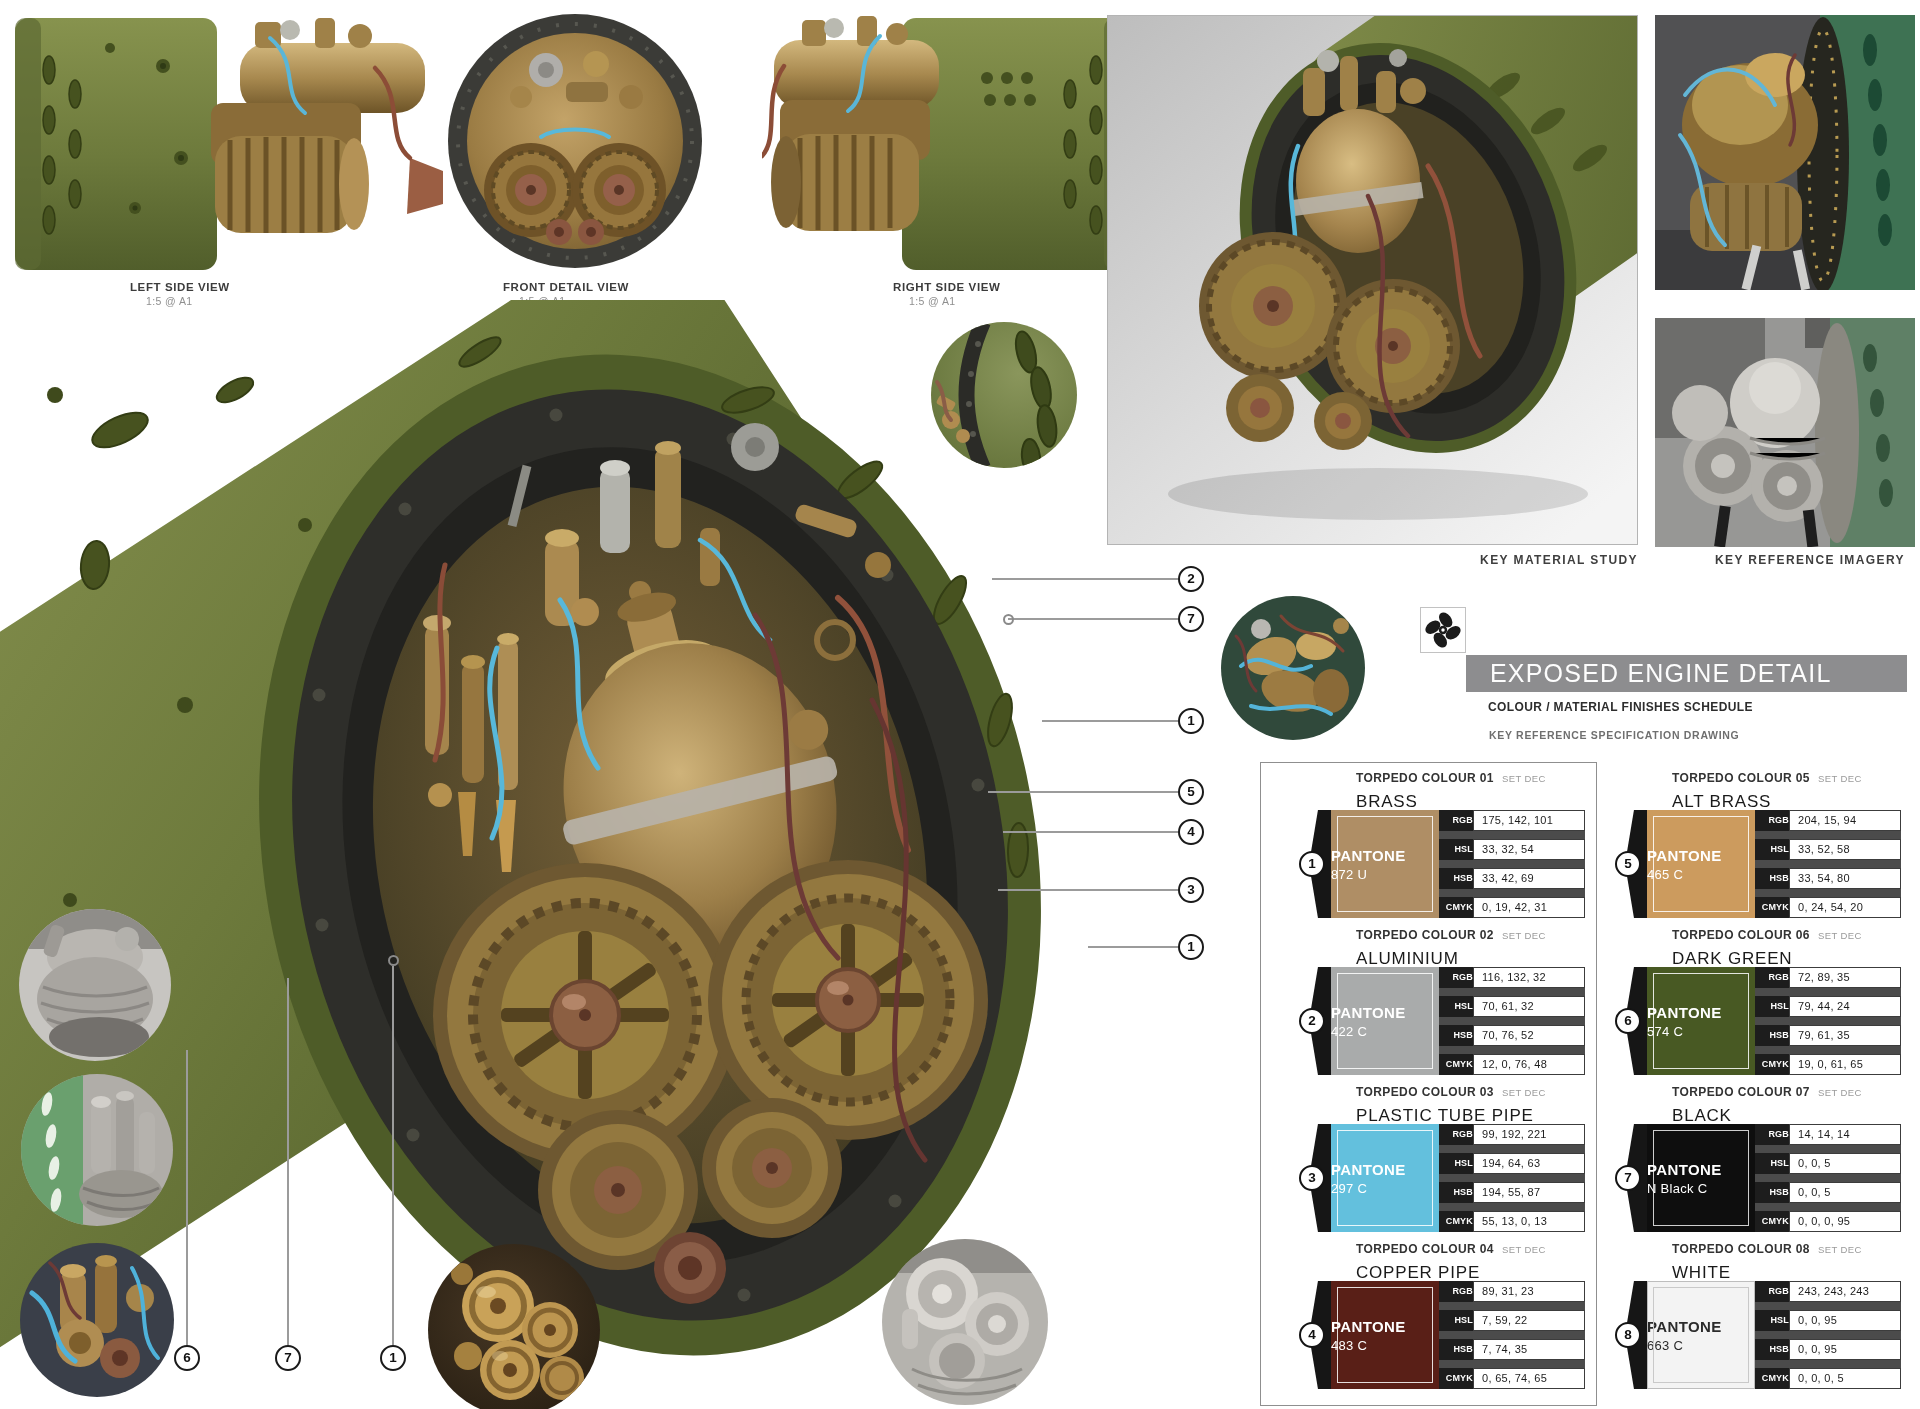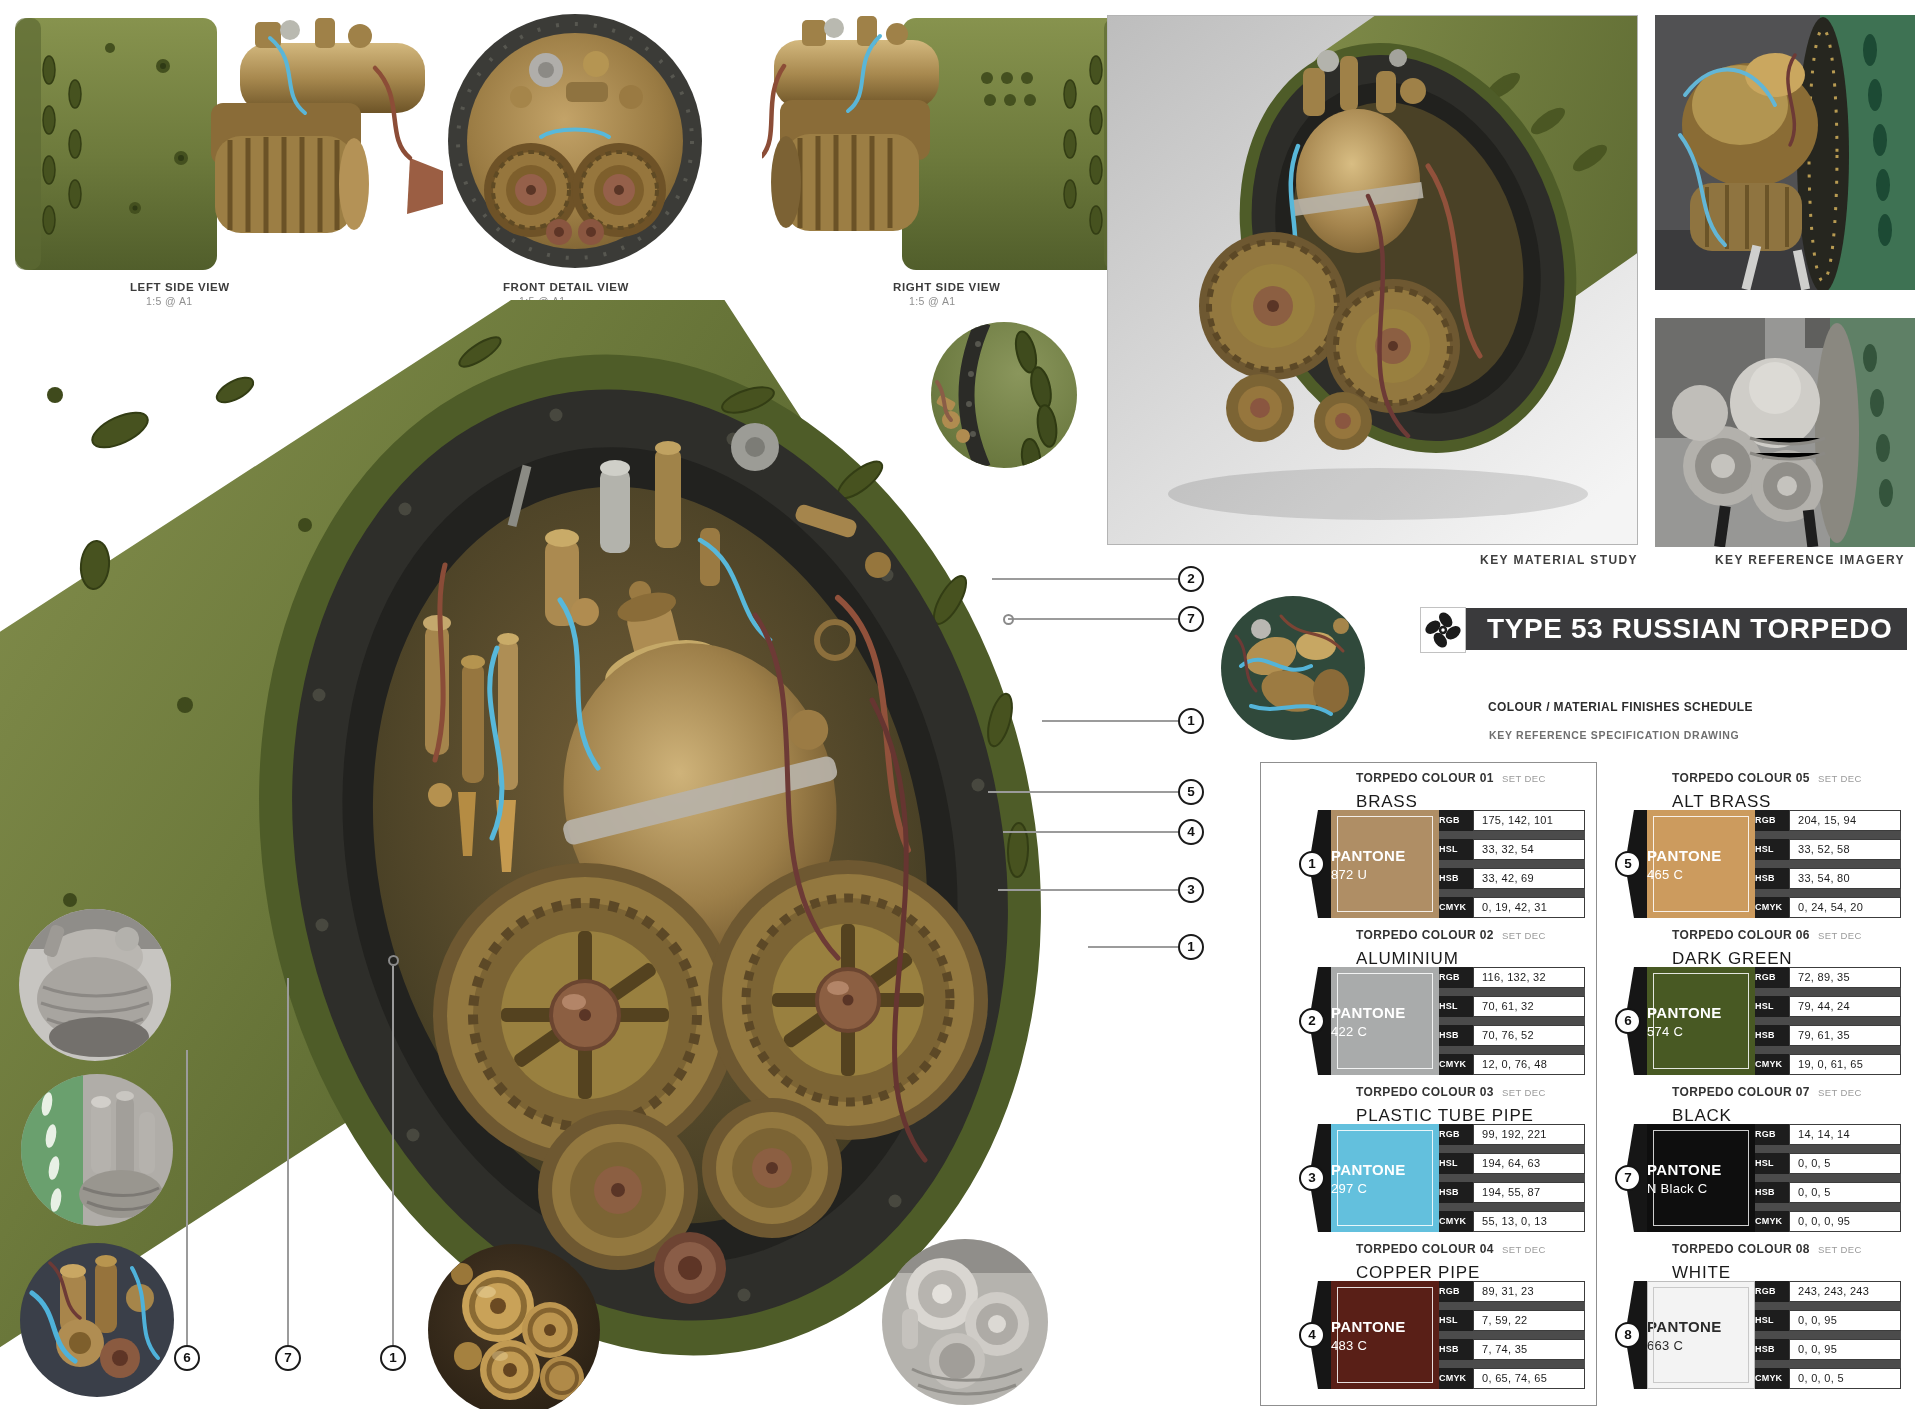--- a/index.html
+++ b/index.html
@@ -37,21 +37,21 @@
           font-size:13.5px;font-weight:bold;color:#111;z-index:2;}
   .sw-chip{position:absolute;left:32px;top:42px;width:108px;height:108px;box-sizing:border-box;
            display:flex;flex-direction:column;justify-content:center;z-index:1;}
   .sw-chip:after{content:"";position:absolute;left:6px;top:6px;right:6px;bottom:6px;
            border:1.5px solid var(--inb,rgba(255,255,255,.85));pointer-events:none;}
   .chip-brand{font-size:15px;font-weight:bold;letter-spacing:.4px;}
   .chip-code{font-size:13px;margin-top:3px;letter-spacing:.3px;}
   .sw-rows{position:absolute;left:140px;top:42px;width:146px;height:108px;display:flex;flex-direction:column;}
   .row{display:flex;height:21px;}
   .row-sep{height:8px;background:#4b4b4b;}
-  .row-label{width:34px;background:#1d1d1d;color:#fff;font-size:9px;font-weight:bold;text-align:left;
+  .row-label{width:34px;background:#1d1d1d;color:#fff;font-size:9px;font-weight:bold;text-align:right;
              line-height:21px;letter-spacing:.2px;}
   .row-value{flex:1;background:#fff;border:1px solid #3c3c3c;box-sizing:border-box;font-size:11px;color:#1c1c1c;
              line-height:19px;padding-left:8px;letter-spacing:.3px;white-space:nowrap;}
   
   .callout{position:absolute;width:26px;height:26px;border-radius:50%;background:#fff;border:2.2px solid #1a1a1a;
            box-sizing:border-box;text-align:center;line-height:21px;font-size:13.5px;font-weight:bold;color:#111;z-index:6;}
   .lead-h{position:absolute;height:2px;background:#9b9b9b;z-index:5;}
   .lead-v{position:absolute;width:2px;background:#9b9b9b;z-index:5;}
   .lead-marker{position:absolute;width:11px;height:11px;border-radius:50%;border:2px solid #8a8a8a;
            box-sizing:border-box;background:transparent;z-index:5;}
@@ -691,21 +691,21 @@
             </g>
           <g transform="translate(20 20) rotate(270)">
               <ellipse cx="0" cy="-10.5" rx="8.3" ry="5.6" transform="rotate(38 0 -10.5)"></ellipse>
             </g>
         </g>
         <circle cx="20" cy="20" r="4.2"></circle>
       </g>
       <circle cx="20" cy="20" r="1.7" fill="#ffffff"></circle>
     </svg>
   </div>
-  <div class="abs title-bar" style="left:1466px;top:608px;width:441px;background:#3a3a3c">TYPE 53 RUSSIAN TORPEDO</div>
+  <div class="abs subtitle-bar" style="left:1466px;top:655px;width:441px;background:#8d8d8f">EXPOSED ENGINE DETAIL</div>
   <div class="abs schedule-title" style="left:1488px;top:700px">COLOUR / MATERIAL FINISHES SCHEDULE</div>
   <div class="abs schedule-subtitle" style="left:1489px;top:725px">KEY REFERENCE SPECIFICATION DRAWING</div>
 
   <div class="abs panel-border" style="left:1260px;top:762px;width:337px;height:644px"></div>
   <div class="abs" style="left:0;top:0">
       <div class="swatch-card" style="left: 1299px; top: 768px;">
     <div class="sw-head">
       <div>
         <span class="sw-code">TORPEDO COLOUR 01</span><span class="sw-set">SET DEC</span>
       </div>

